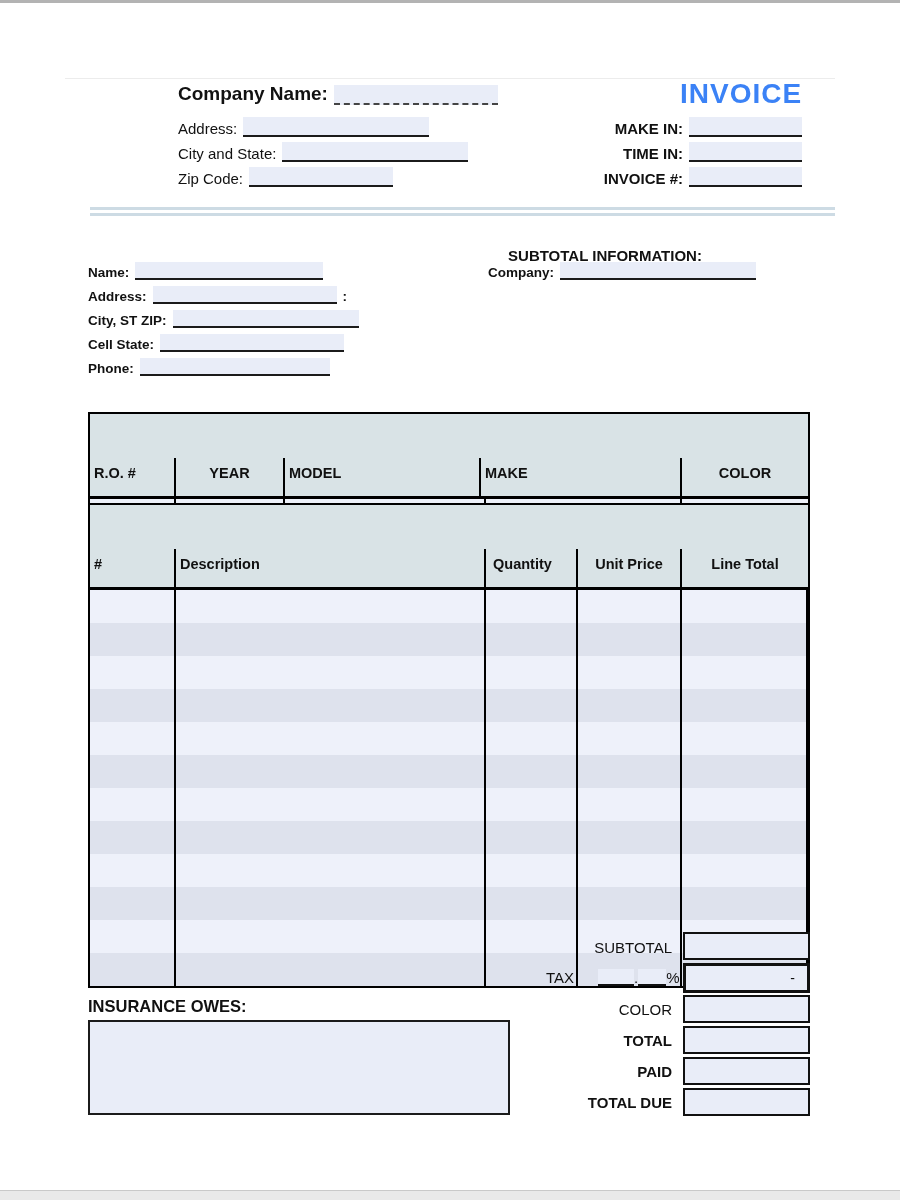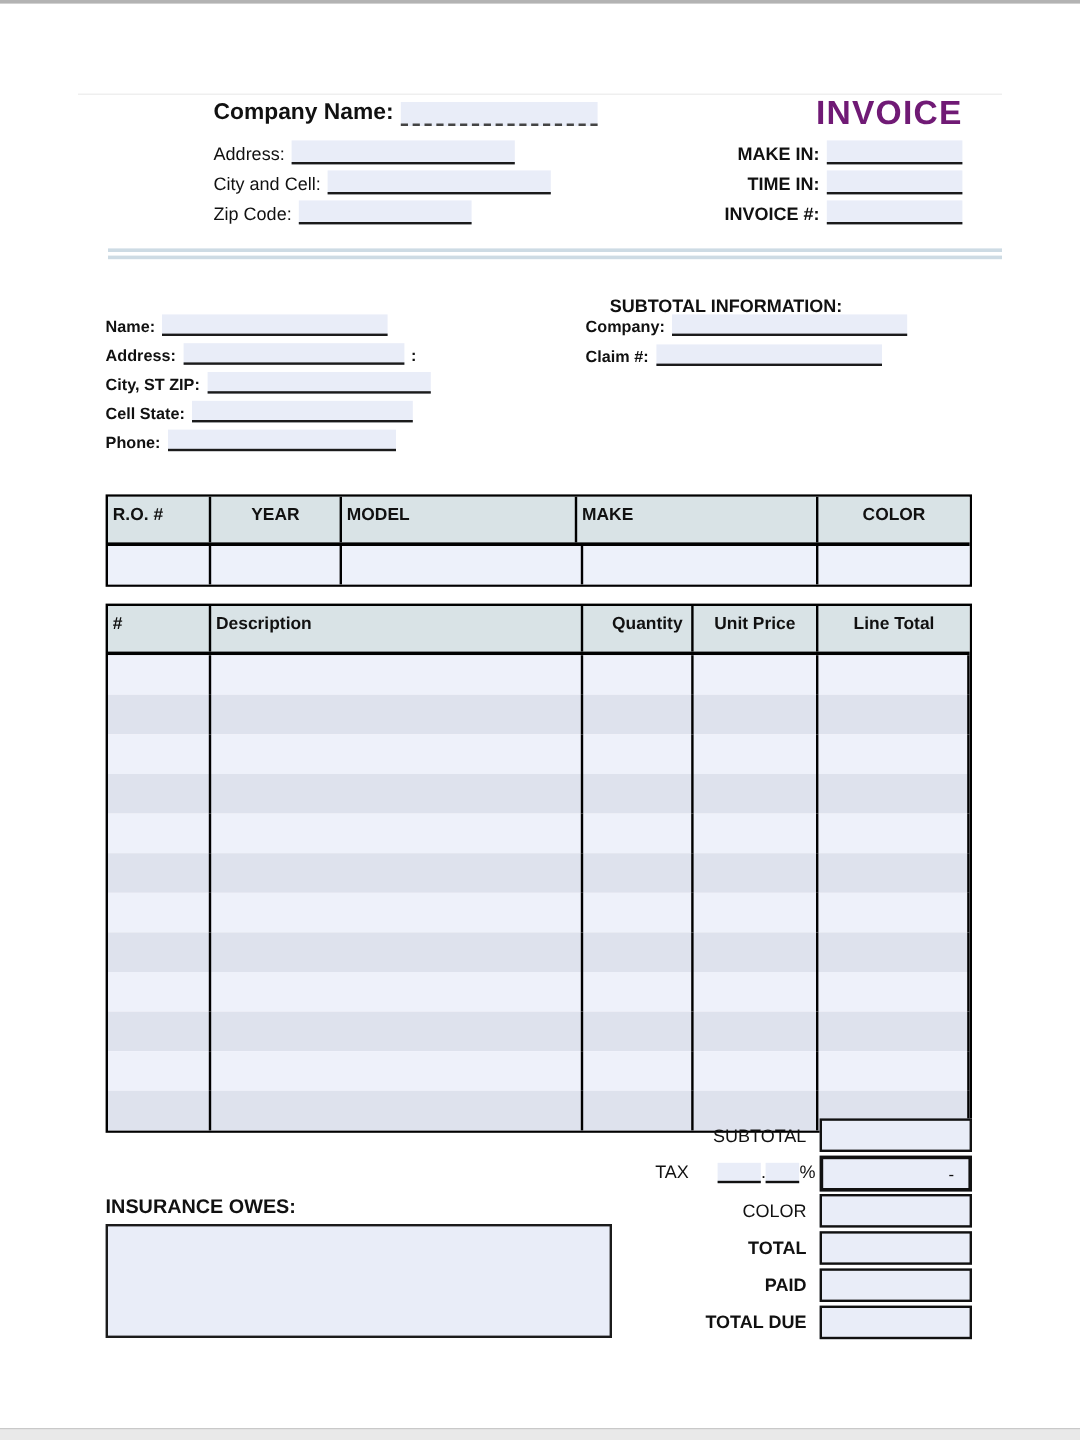--- a/index.html
+++ b/index.html
@@ -11,35 +11,35 @@
   .faint-rule { position:absolute; left:65px; top:78px; width:770px; height:1px; background:#ececec; }
   .bottom-bar { position:absolute; left:0; top:1190px; width:900px; height:10px; background:#e9e9e9; border-top:1px solid #c9c9c9; }
 
   .abs { position:absolute; }
   .row { position:absolute; display:flex; align-items:flex-end; gap:6px; white-space:nowrap; }
 
   .blank { background:#e9edf8; border-bottom:2px solid #1b1b1b; height:20px; display:inline-block; }
   .blank.sm { height:18px; }
 
   .company-label { font-size:19px; font-weight:bold; }
-  .watermark { font-size:28px; font-weight:bold; color:#701a75; letter-spacing:1px; }
+  .watermark { font-size:28px; font-weight:bold; color:#3b82f6; letter-spacing:1px; }
 
   .hdr-label { font-size:15px; }
   .hdr-label-b { font-size:15px; font-weight:bold; }
   .right-label { display:inline-block; width:110px; text-align:right; }
 
   .divider { position:absolute; left:90px; width:745px; height:3px; background:#cddbe4; }
 
   .ins-title { font-size:15px; font-weight:bold; }
   .cust-label { font-size:13.5px; font-weight:bold;text-align:right; }
 
   
   .tbl { position:absolute; left:88px; width:722px; border:2px solid #000; }
   .tbl-hdr { display:flex; background:#d9e3e6; border-bottom:3px solid #000; }
-  .tbl-hdr .cell { font-size:14.5px; font-weight:bold; line-height:30px; height:38px; overflow:hidden; }
+  .tbl-hdr .cell { font-size:14.5px; font-weight:bold; line-height:30px; height:38px; overflow:hidden;margin-top:44px; }
   .tbl-body-row { display:flex; height:32px; background:#edf1fa; }
   .cell { border-right:2px solid #000; }
   .cell:last-child { border-right:none; }
   .cell.c { text-align:center; }
   .cell.l { padding-left:4px; }
 
   .items-body .cell { border-right:2px solid #000; background:transparent; }
   .items-row { display:flex; height:33px; }
   .items-row:nth-child(odd)  { background:#eef1fa; }
   .items-row:nth-child(even) { background:#dee2ed; }
@@ -66,21 +66,21 @@
     <span class="company-label">Company Name:</span>
     <span class="blank" style="width:164px; border-bottom-style:dashed; border-bottom-color:#444;"></span>
   </div>
   <div class="abs watermark" style="left:680px; top:78px; width:122px; text-align:right;">INVOICE</div>
 
   <div class="row" style="left:178px; top:117px;">
     <span class="hdr-label">Address:</span>
     <span class="blank" style="width:186px;"></span>
   </div>
   <div class="row" style="left:178px; top:142px;">
-    <span class="hdr-label">City and Cell:</span>
+    <span class="hdr-label">City and State:</span>
     <span class="blank" style="width:186px;"></span>
   </div>
   <div class="row" style="left:178px; top:167px;">
     <span class="hdr-label">Zip Code:</span>
     <span class="blank" style="width:144px;"></span>
   </div>
 
   <div class="row" style="left:573px; top:117px;">
     <span class="hdr-label-b right-label">MAKE IN:</span>
     <span class="blank" style="width:113px;"></span>
@@ -117,24 +117,20 @@
     <span class="blank sm" style="width:184px;"></span>
   </div>
   <div class="row" style="left:488px; top:262px;">
     <span class="cust-label">Company:</span>
     <span class="blank sm" style="width:196px;"></span>
   </div>
 
   <div class="row" style="left:88px; top:358px;">
     <span class="cust-label">Phone:</span>
     <span class="blank sm" style="width:190px;"></span>
-  </div>
-  <div class="row" style="left:488px; top:287px;">
-    <span class="cust-label">Claim #:</span>
-    <span class="blank sm" style="width:188px;"></span>
   </div>
 
   <div class="tbl" style="top:412px;">
     <div class="tbl-hdr">
       <div class="cell l" style="width:86px;">R.O. #</div>
       <div class="cell c" style="width:109px;">YEAR</div>
       <div class="cell l" style="width:196px;">MODEL</div>
       <div class="cell l" style="width:201px;">MAKE</div>
       <div class="cell c" style="width:126px;">COLOR</div>
     </div>
@@ -144,21 +140,21 @@
       <div class="cell" style="width:201px;"></div>
       <div class="cell" style="width:196px;"></div>
       <div class="cell" style="width:126px;"></div>
     </div>
   </div>
 
   <div class="tbl" style="top:503px;">
     <div class="tbl-hdr">
       <div class="cell l" style="width:86px;">#</div>
       <div class="cell l" style="width:310px;">Description</div>
-      <div class="cell l" style="width:92px; padding-left:24px;">Quantity</div>
+      <div class="cell l" style="width:92px; padding-left:7px;">Quantity</div>
       <div class="cell c" style="width:104px;">Unit Price</div>
       <div class="cell c" style="width:126px;">Line Total</div>
     </div>
     <div class="items-body">
         <div class="items-row">
           <div class="cell" style="width: 86px;"></div>
           <div class="cell" style="width: 310px;"></div>
           <div class="cell" style="width: 92px;"></div>
           <div class="cell" style="width: 104px;"></div>
           <div class="cell" style="width: 126px;"></div>

